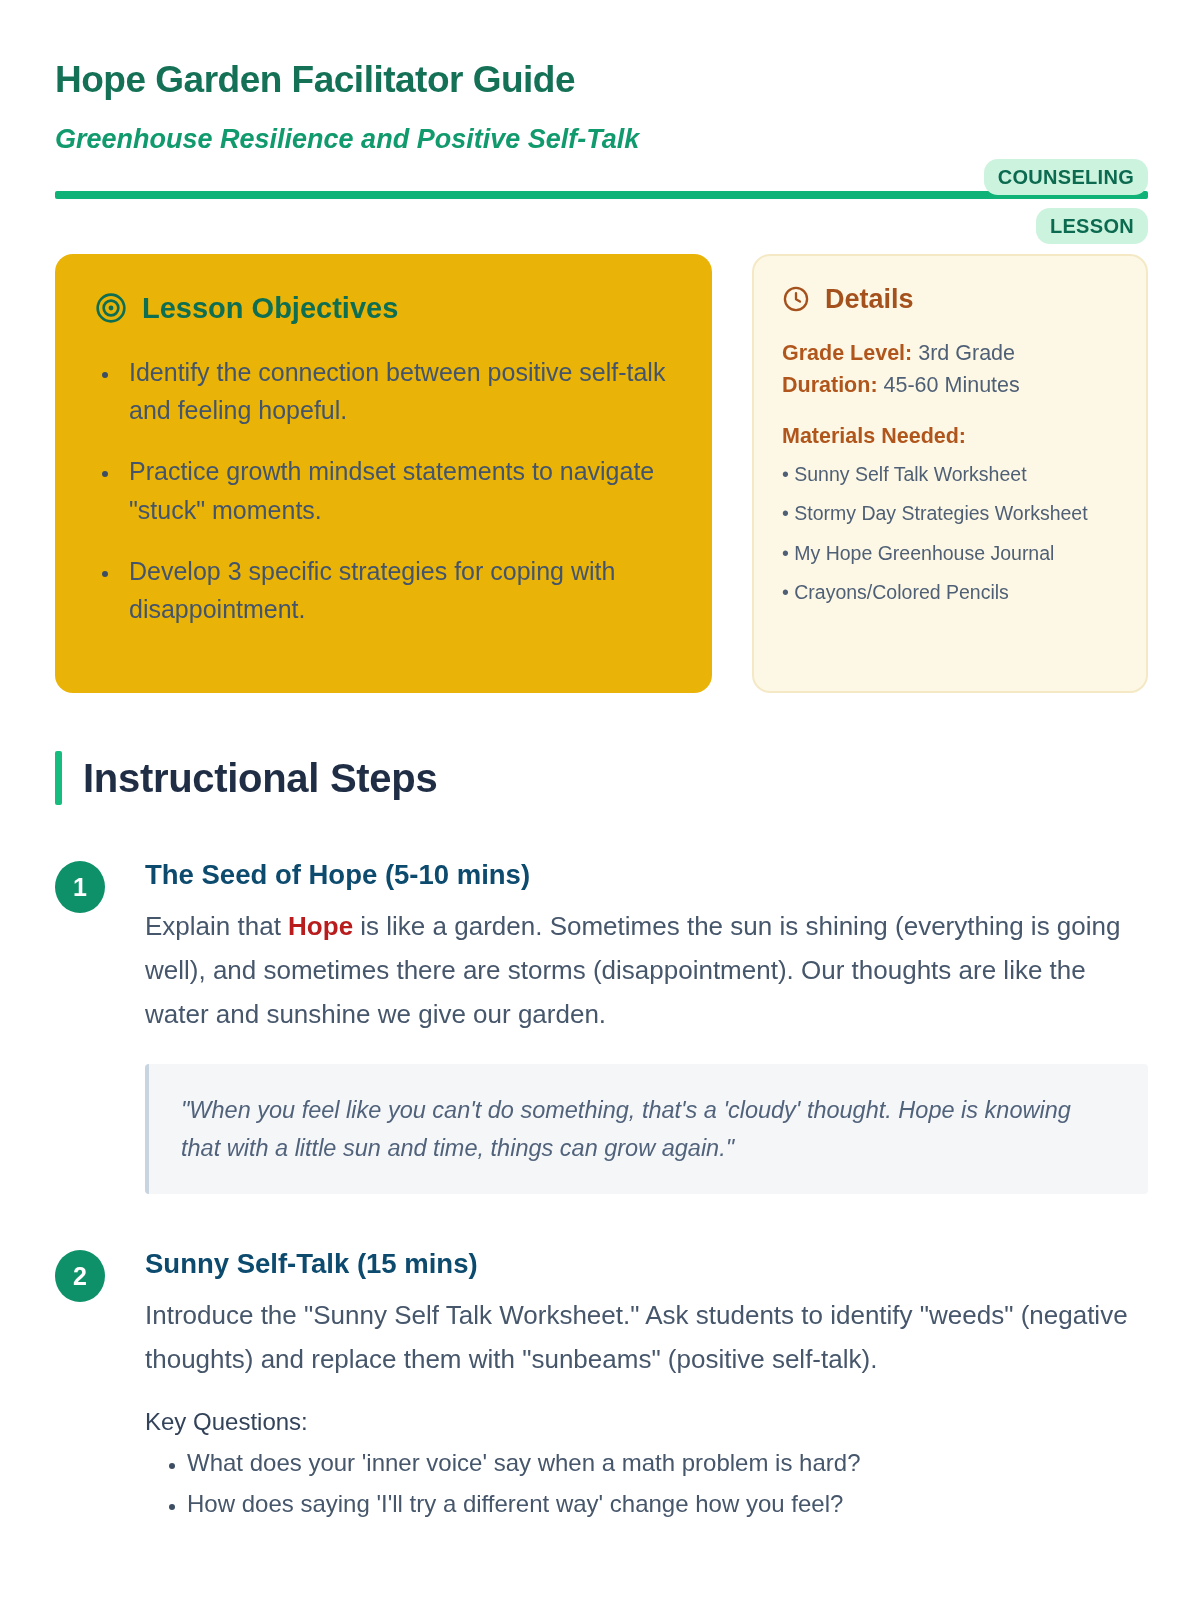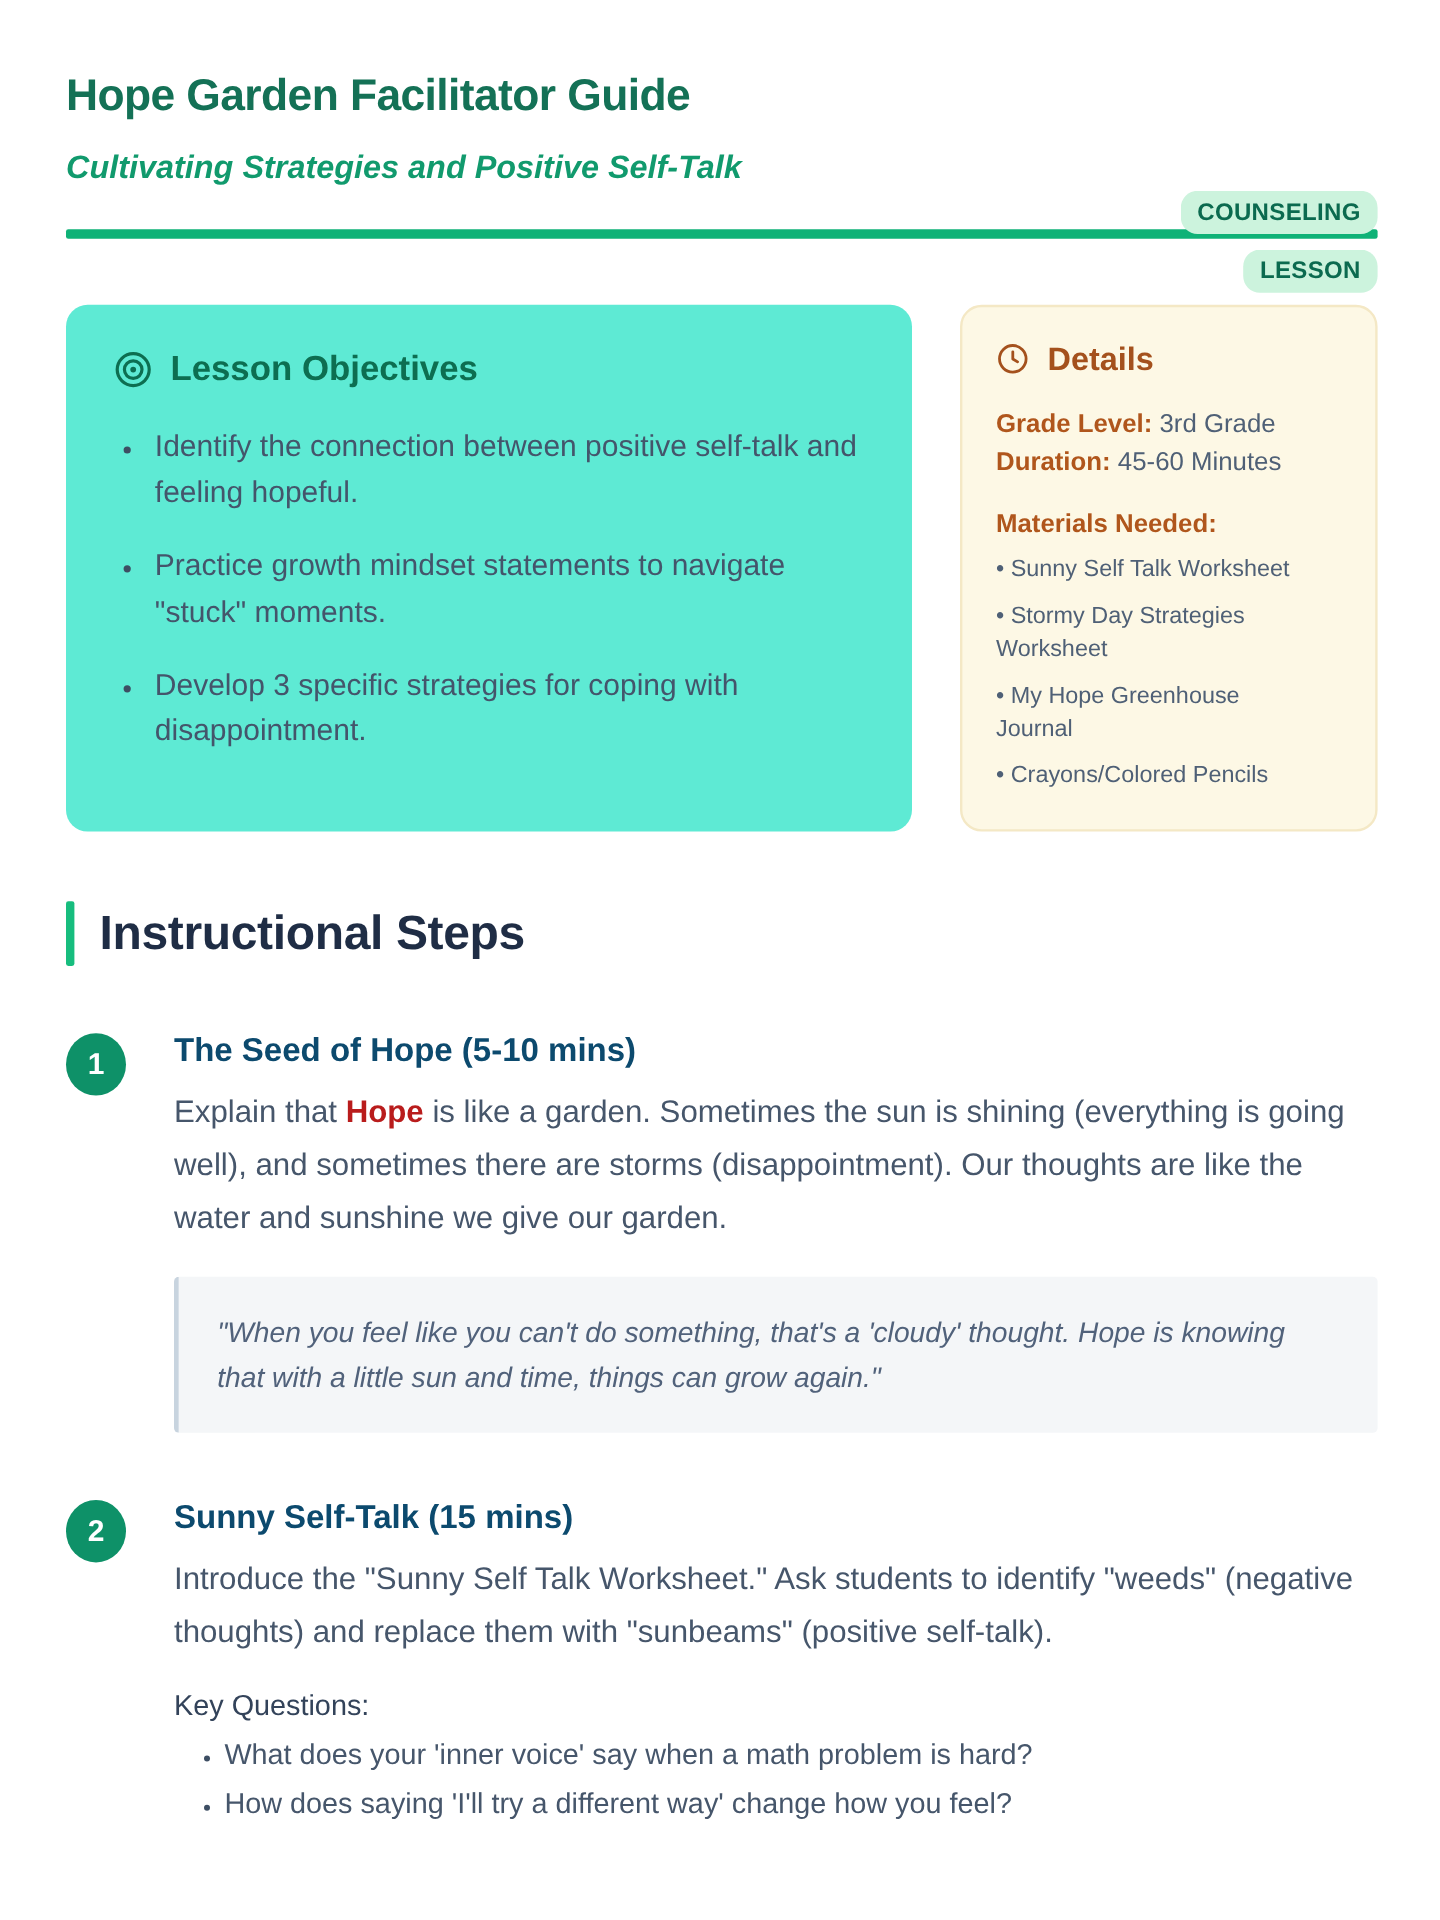--- a/index.html
+++ b/index.html
@@ -60,21 +60,21 @@
 
   
   .cards {
     display: flex;
     gap: 40px;
     margin-top: 55px;
     align-items: stretch;
   }
   .card-objectives {
     flex: 1;
-    background: #5eead4;
+    background: #eab308;
     border-radius: 18px;
     padding: 38px 40px 42px 40px;
     box-sizing: border-box;
   }
   .card-title-row { display: flex; align-items: center; gap: 15px; }
   .card-objectives .card-title {
     font-size: 29px;
     font-weight: 800;
     color: #0d6e51;
     margin: 0;
@@ -83,21 +83,21 @@
     margin: 28px 0 0 0;
     padding-left: 26px;
     font-size: 25px;
     line-height: 1.55;
     color: #44556b;
   }
   .objectives-list li { margin-bottom: 22px; padding-left: 8px; }
   .objectives-list li::marker { color: #3d4e63; font-size: 20px; }
 
   .card-details {
-    width: 348px;
+    width: 396px;
     flex: none;
     background: #fdf8e5;
     border: 2px solid #f4e8c5;
     border-radius: 18px;
     padding: 28px 44px 28px 28px;
     box-sizing: border-box;
   }
   .card-details .card-title {
     font-size: 27px;
     font-weight: 800;
@@ -205,21 +205,21 @@
 </head>
 <body>
 
 <div class="page">
 
   <div class="header">
     <h1 class="page-title">Hope Garden Facilitator Guide</h1>
     <div class="badge-wrap">
       <span class="badge">COUNSELING LESSON</span>
     </div>
-    <p class="page-subtitle">Cultivating Strategies and Positive Self-Talk</p>
+    <p class="page-subtitle">Greenhouse Resilience and Positive Self-Talk</p>
     <hr class="header-rule">
   </div>
 
   <div class="cards">
 
     <div class="card-objectives">
       <div class="card-title-row">
         <span>
           <svg class="icon-svg" width="32" height="32" viewBox="0 0 24 24" fill="none">
             <circle cx="12" cy="12" r="10" stroke="#0d6e51" stroke-width="2"></circle>

